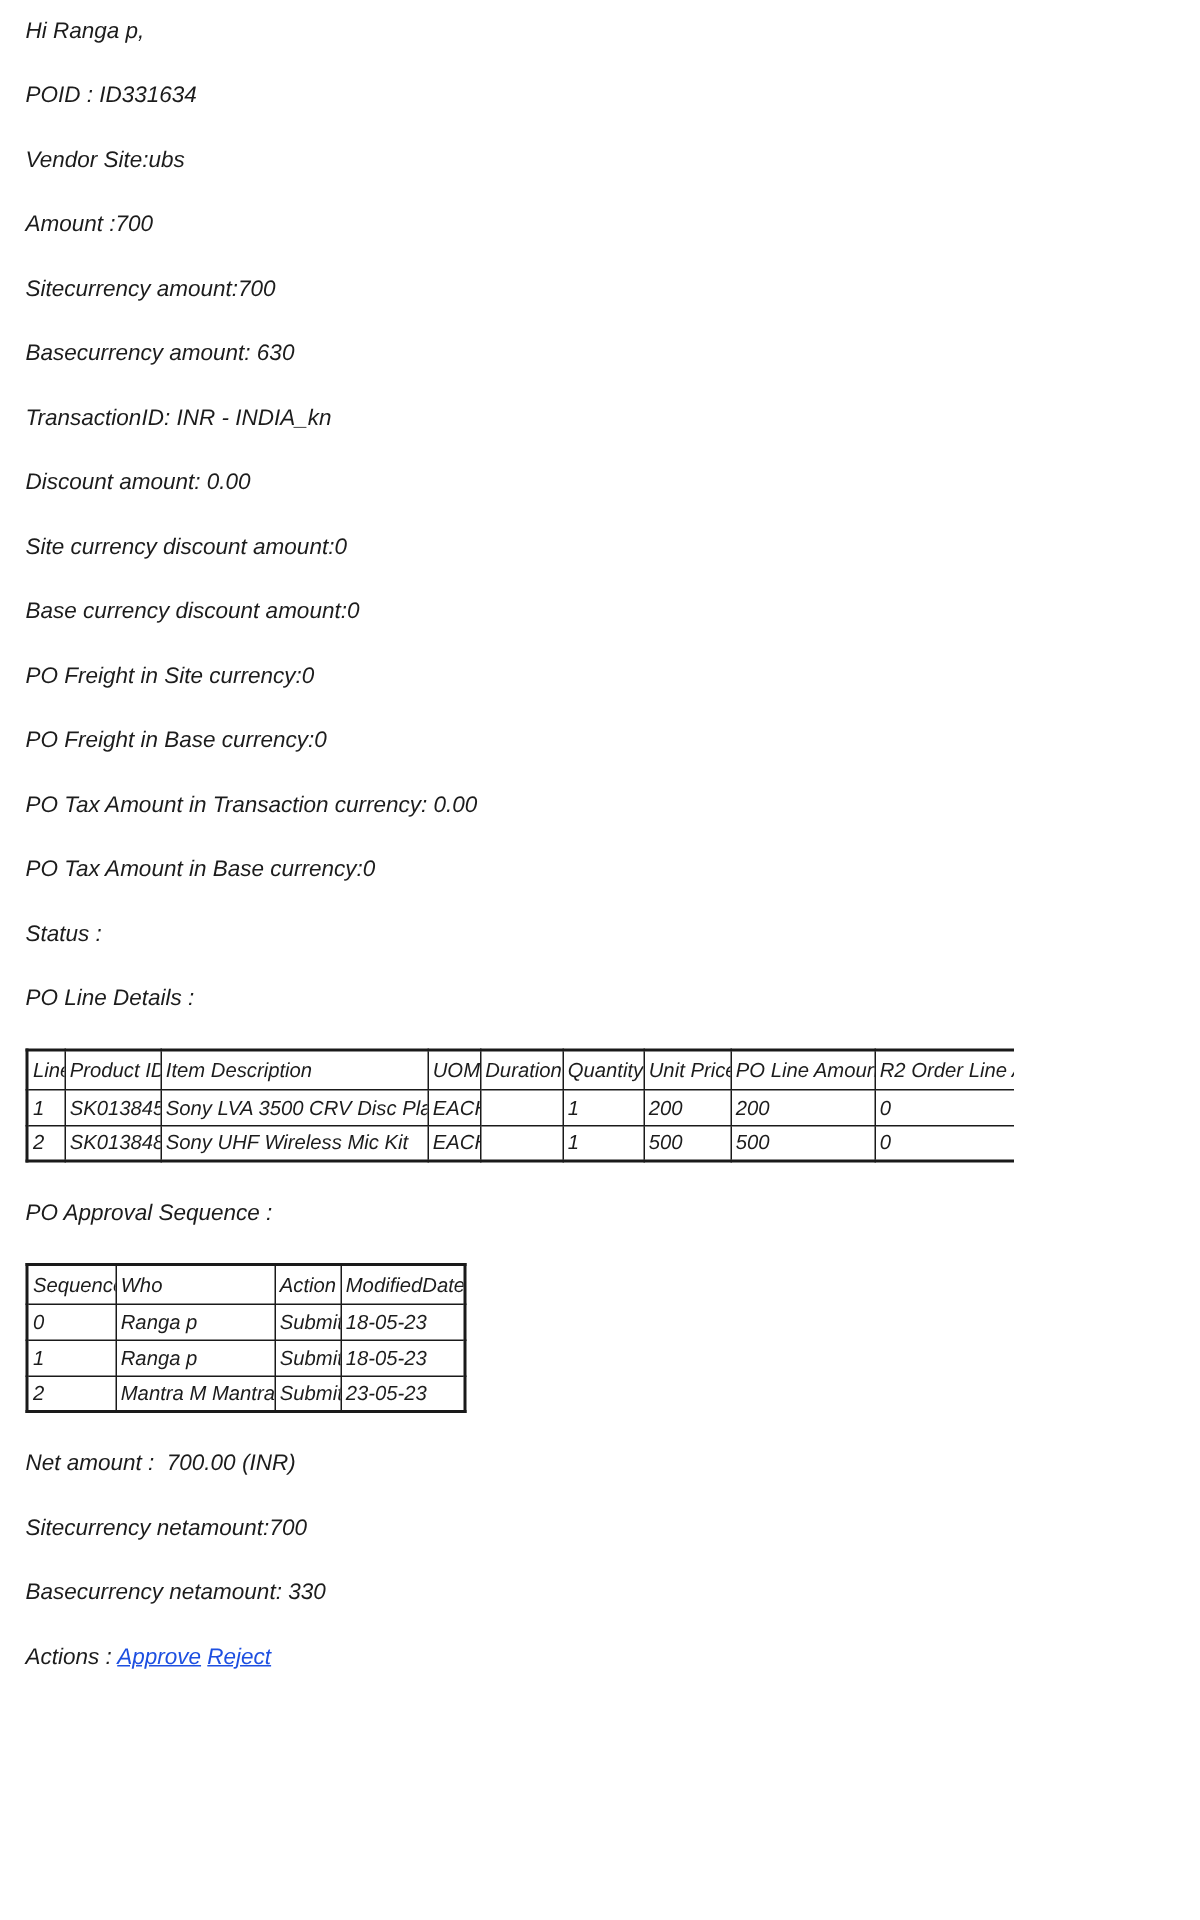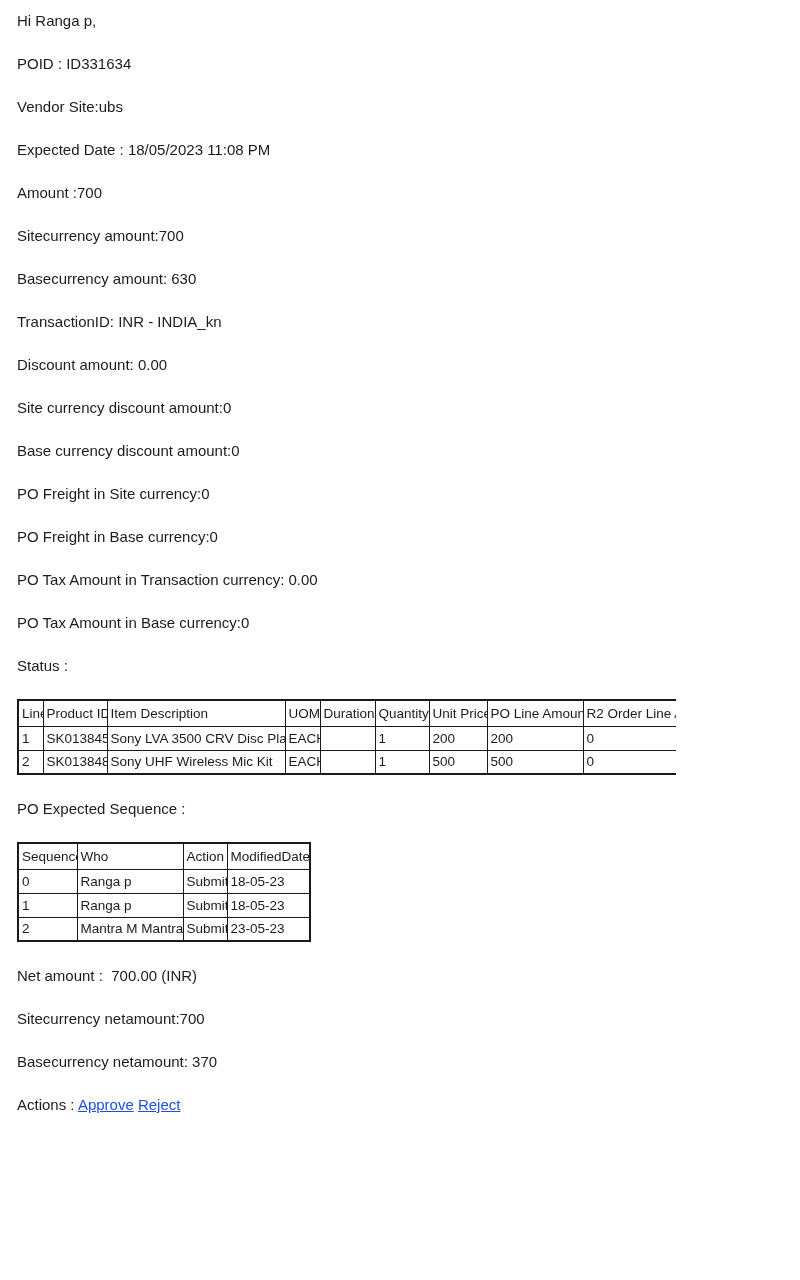--- a/index.html
+++ b/index.html
@@ -6,20 +6,21 @@
   * { box-sizing: border-box; }
   html, body { margin: 0; padding: 0; background: #ffffff; }
   .page {
     width: 676px;
     height: 1280px;
     background: #ffffff;
     padding: 11px 10px 0 17px;
     overflow: hidden;
     font-family: "Liberation Sans", "DejaVu Sans", sans-serif;
     color: var(--ink);
+    font-style: italic;
   }
   p.line {
     margin: 0 0 24px 0;
     font-size: 15px;
     line-height: 19px;
     white-space: pre-wrap;
   }
   p.actions {
     white-space: normal;
   }
@@ -50,33 +51,33 @@
   }
 </style>
 </head>
 <body>
 
 <div class="page">
 
   <p class="line">Hi Ranga p,</p>
   <p class="line">POID : ID331634</p>
   <p class="line">Vendor Site:ubs</p>
-  <p class="line">Expected Date : 18/05/2023 11:08 PM</p>
   <p class="line">Amount :700</p>
   <p class="line">Sitecurrency amount:700</p>
   <p class="line">Basecurrency amount: 630</p>
   <p class="line">TransactionID: INR - INDIA_kn</p>
   <p class="line">Discount amount: 0.00</p>
   <p class="line">Site currency discount amount:0</p>
   <p class="line">Base currency discount amount:0</p>
   <p class="line">PO Freight in Site currency:0</p>
   <p class="line">PO Freight in Base currency:0</p>
   <p class="line">PO Tax Amount in Transaction currency: 0.00</p>
   <p class="line">PO Tax Amount in Base currency:0</p>
   <p class="line">Status :</p>
+  <p class="line">PO Line Details :</p>
 
   <table class="t1">
     <colgroup>
       <col style="width:25px">
         <col style="width:64px">
         <col style="width:178px">
         <col style="width:35px">
         <col style="width:55px">
       <col style="width:54px">
         <col style="width:58px">
@@ -117,21 +118,21 @@
       <td></td>
       <td>1</td>
       <td>500</td>
       <td>500</td>
       <td>0</td>
       <td>-100</td>
     </tr>
   </tbody>
     </table>
 
-  <p class="line">PO Expected Sequence :</p>
+  <p class="line">PO Approval Sequence :</p>
 
   <table class="t2">
     <colgroup>
       <col style="width:59px">
         <col style="width:106px">
         <col style="width:44px">
         <col style="width:83px">
     </colgroup>
     <tbody>
         <tr class="hdr">
@@ -156,17 +157,17 @@
       <td>2</td>
       <td>Mantra M Mantra</td>
       <td>Submit</td>
       <td>23-05-23</td>
     </tr>
   </tbody>
     </table>
 
   <p class="line">Net amount :  700.00 (INR)</p>
   <p class="line">Sitecurrency netamount:700</p>
-  <p class="line">Basecurrency netamount: 370</p>
+  <p class="line">Basecurrency netamount: 330</p>
 
   <p class="line actions"><span>Actions :</span> <a class="action-link" href="#">Approve</a> <a class="action-link" href="#">Reject</a></p>
 
 </div>
 
 </body></html>

